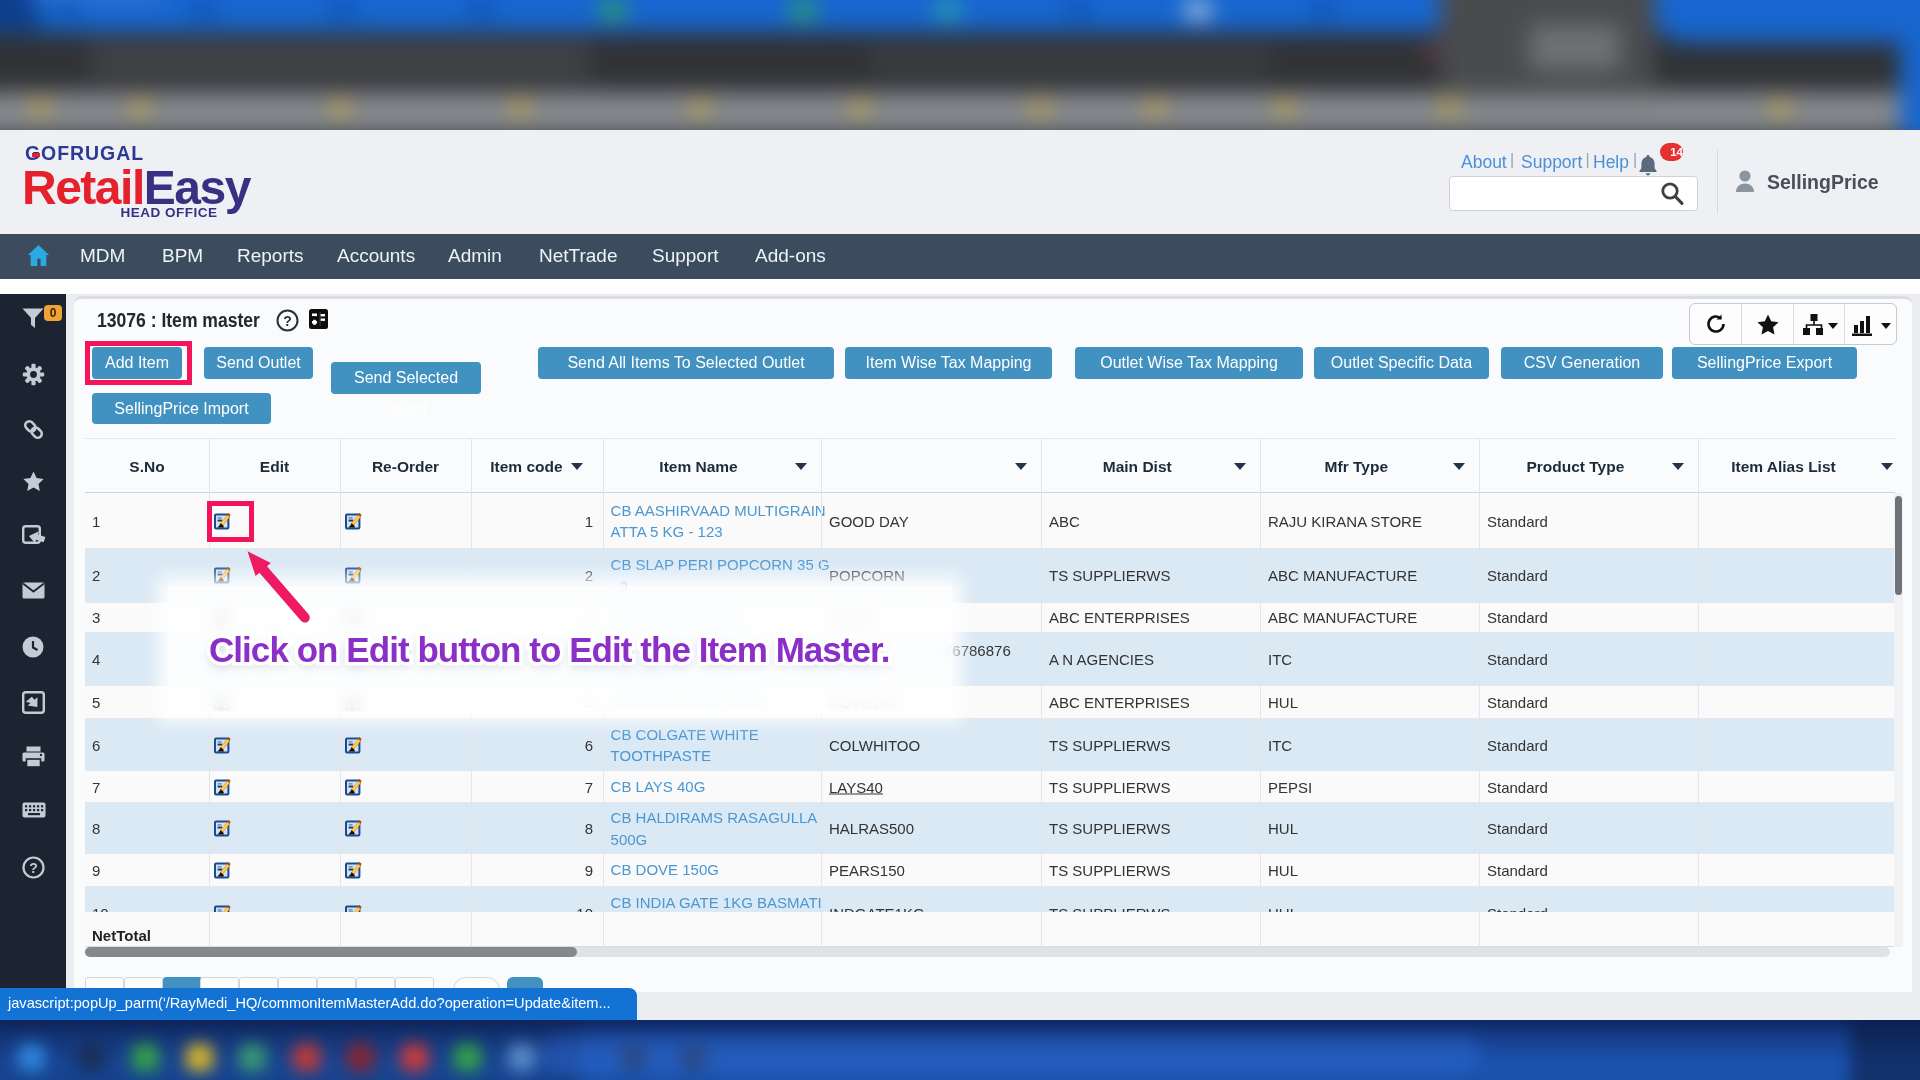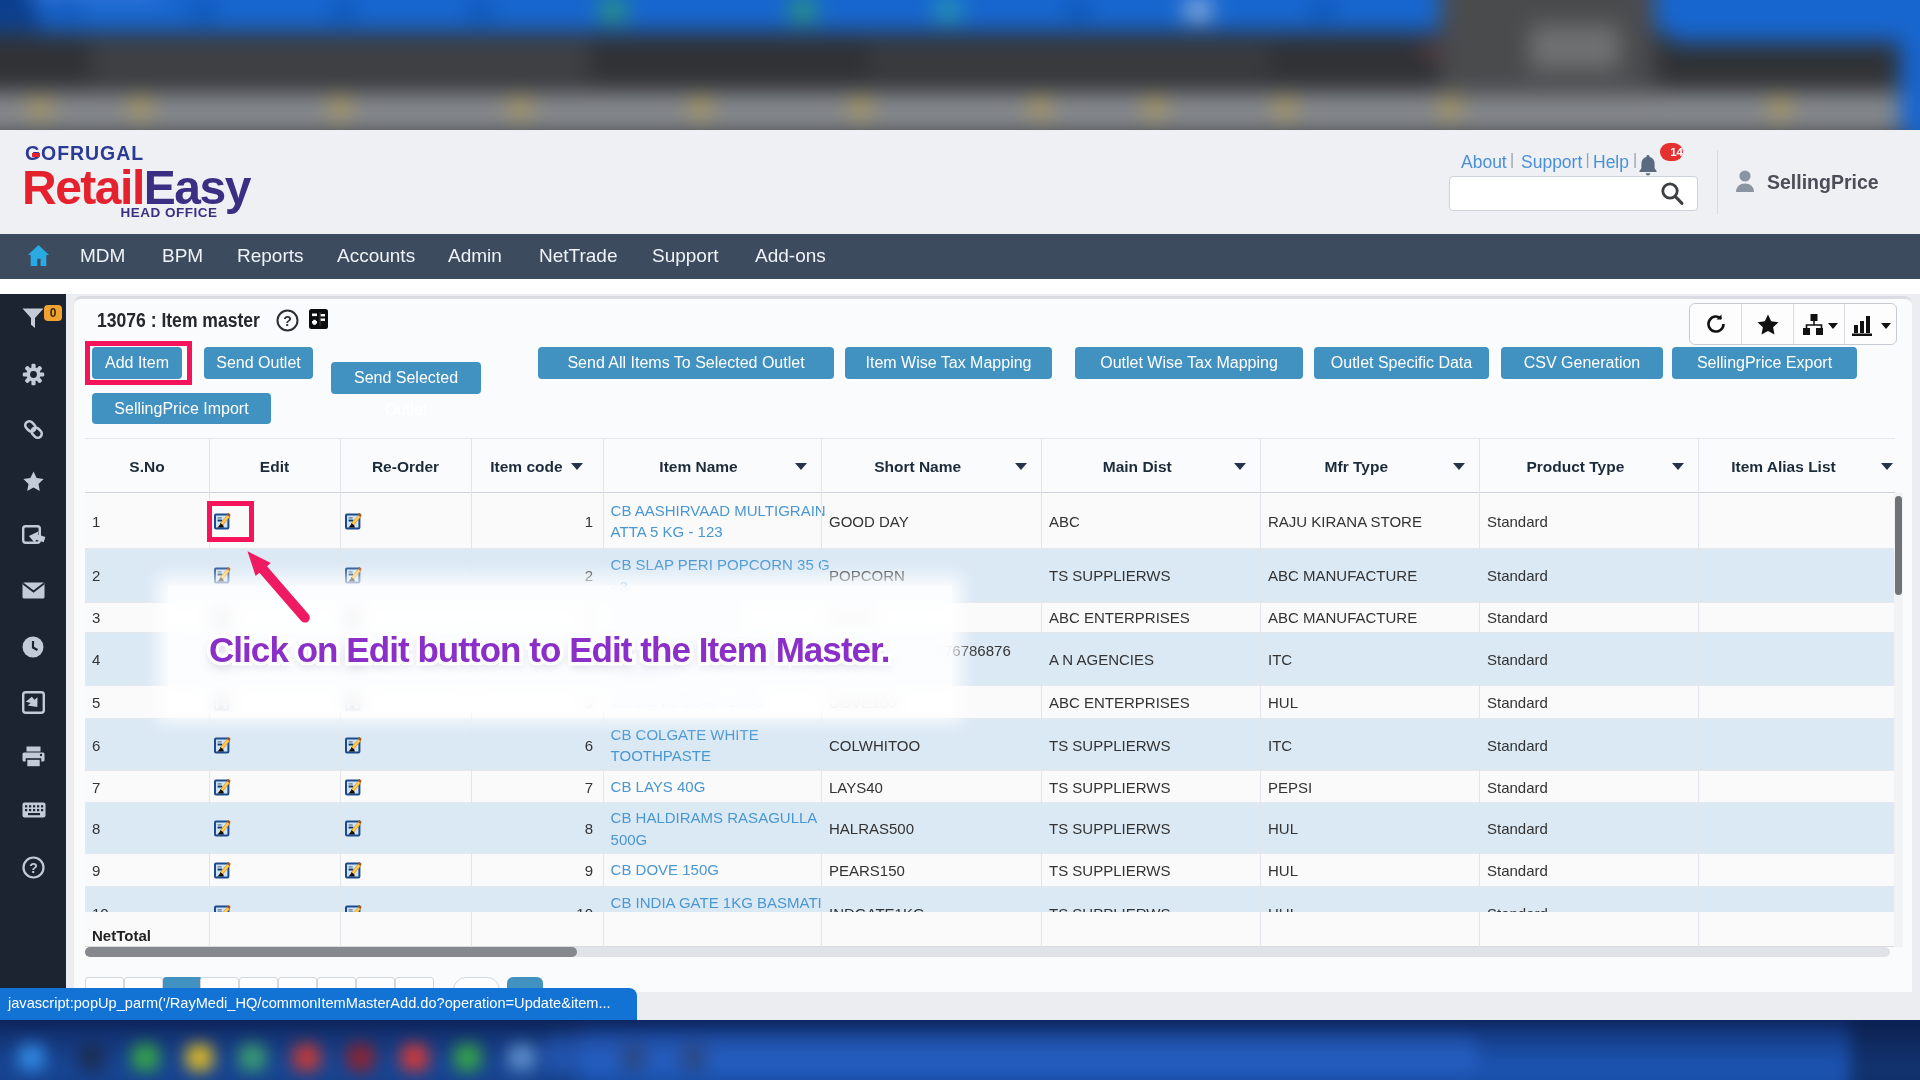--- a/index.html
+++ b/index.html
@@ -302,21 +302,20 @@
 <div class="pink" style="left:85px;top:341px;width:107px;height:44px"></div>
 
 <div id="tbl">
   <div id="thead">
         <div class="hc" style="left: 0px; width: 124px;">S.No</div>
         <div class="hc" style="left: 124px; width: 131px;">Edit</div>
         <div class="hc" style="left: 255px; width: 131px;">Re-Order</div>
         <div class="hc" style="left: 386px; width: 131.5px;">Item code&nbsp;&nbsp;<span class="sarr"></span></div>
         <div class="hc" style="left: 517.5px; width: 218.1px; padding-right: 26px;">Item Name</div>
         <span class="sarr" style="position: absolute; top: 24px; left: 709.6px;"></span>
-        <div class="hc" style="left: 735.6px; width: 220.1px; padding-right: 26px;">Short Name</div>
         <span class="sarr" style="position: absolute; top: 24px; left: 929.7px;"></span>
         <div class="hc" style="left: 955.7px; width: 219.1px; padding-right: 26px;">Main Dist</div>
         <span class="sarr" style="position: absolute; top: 24px; left: 1148.8px;"></span>
         <div class="hc" style="left: 1174.8px; width: 219px; padding-right: 26px;">Mfr Type</div>
         <span class="sarr" style="position: absolute; top: 24px; left: 1367.8px;"></span>
         <div class="hc" style="left: 1393.8px; width: 219.1px; padding-right: 26px;">Product Type</div>
         <span class="sarr" style="position: absolute; top: 24px; left: 1586.9px;"></span>
         <div class="hc" style="left: 1612.9px; width: 197.1px; padding-right: 26px;">Item Alias List</div>
         <span class="sarr" style="position: absolute; top: 24px; left: 1796px;"></span>
       </div>
@@ -512,21 +511,21 @@
               <rect x="3.6" y="4" width="4" height="1.7" fill="#7e97ad"></rect>
               <rect x="3.6" y="6.6" width="4.6" height="1.9" fill="#123a63"></rect>
               <path d="M3.4 14.4 L8.3 9.6 L9.9 14.4 Z" fill="#0a0a0a"></path>
               <polygon points="15.8,4.1 13.2,1.9 6.4,10.1 9.0,12.3" fill="#f59b20"></polygon>
               <line x1="14.2" y1="3.3" x2="7.6" y2="11.3" stroke="#ffd95e" stroke-width="1.7"></line>
               <polygon points="16.6,1.8 14.1,-0.4 13.2,1.9 15.8,4.1" fill="#a8581a"></polygon>
               <polygon points="6.4,10.1 9.0,12.3 5.2,13.6" fill="#2e1703"></polygon>
             </svg></div>
           <div class="cell" style="left: 398px; width: 110px; text-align: right;">7</div>
           <div class="cell" style="left: 525.6px; width: 208px; line-height: 21.5px;"><span class="lnk">CB LAYS 40G</span></div>
-          <div class="cell" style="left: 744px; width: 205px;">LAYS40</div>
+          <div class="cell" style="left: 744px; width: 205px; text-decoration: underline;">LAYS40</div>
           <div class="cell" style="left: 964px; width: 200px;">TS SUPPLIERWS</div>
           <div class="cell" style="left: 1183px; width: 200px;">PEPSI</div>
           <div class="cell" style="left: 1402px; width: 200px;">Standard</div>
         </div>
         <div class="row rb" style="height: 51px;">
           <div class="cell" style="left: 7px; width: 100px;">8</div>
           <div class="cell" style="left: 129px; width: 20px; top: calc(50% + 2px);"><svg width="17" height="17" viewBox="0 0 17 17">
               <rect x="1" y="1.6" width="13.4" height="13.8" rx="1" fill="#cfe2f6" stroke="#1c4a8e" stroke-width="2"></rect>
               <rect x="3.6" y="4" width="4" height="1.7" fill="#7e97ad"></rect>
               <rect x="3.6" y="6.6" width="4.6" height="1.9" fill="#123a63"></rect>

